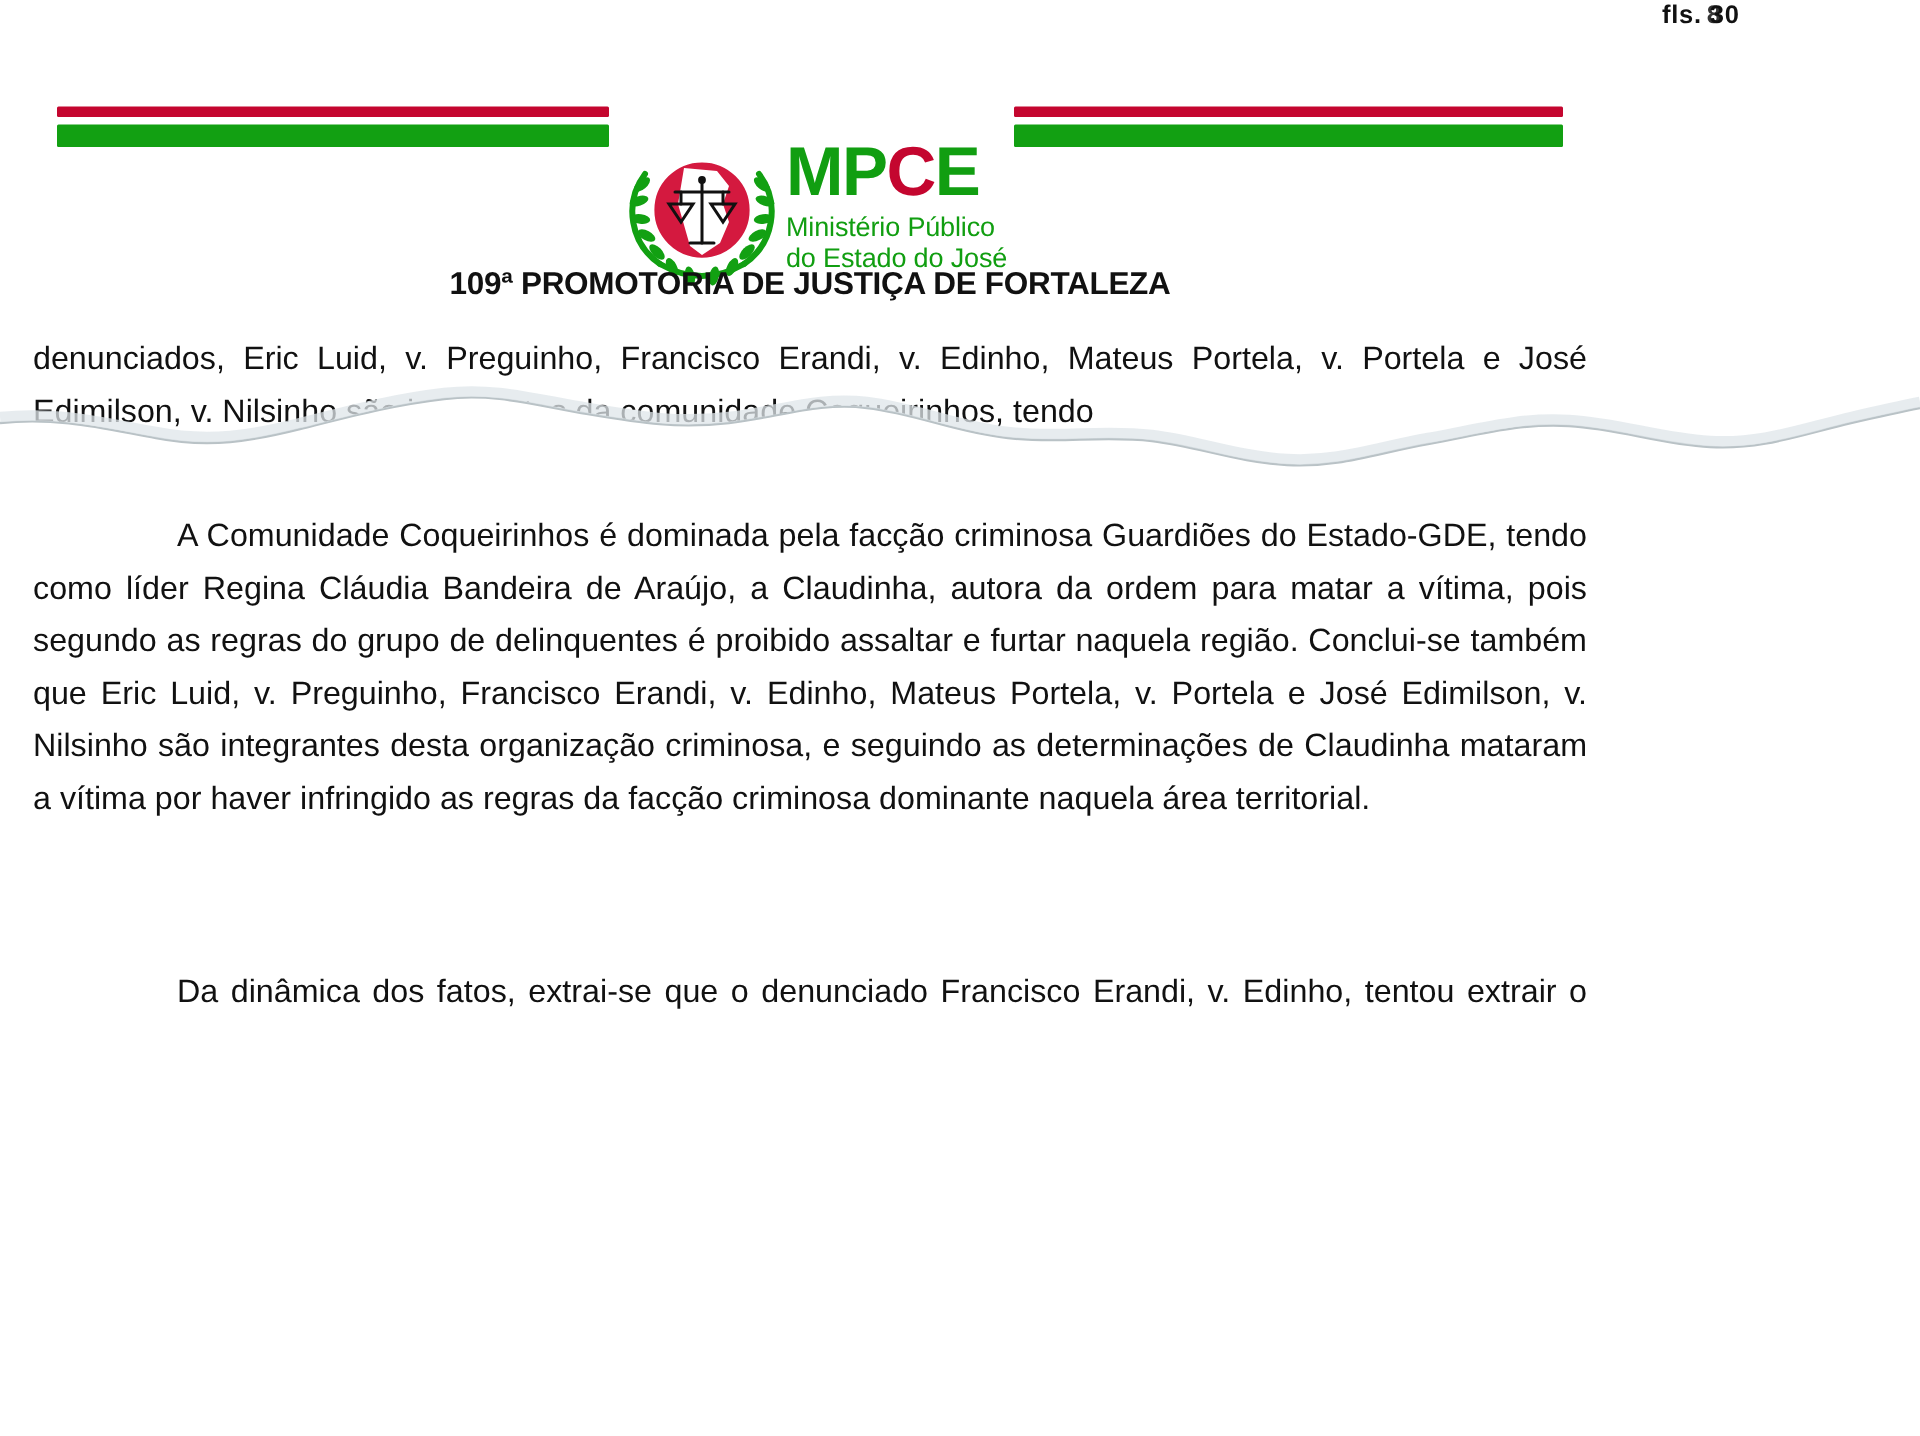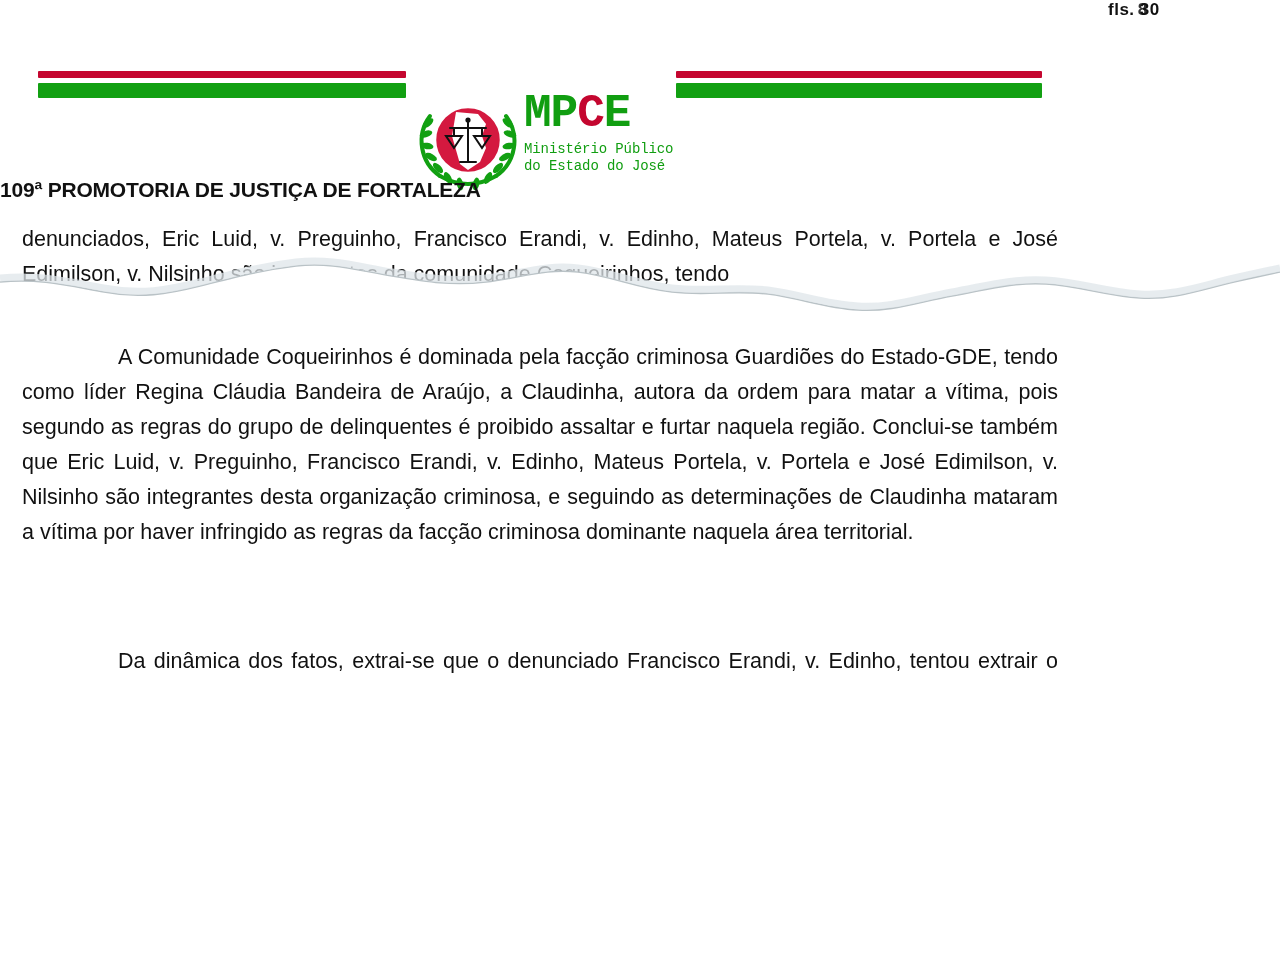--- a/index.html
+++ b/index.html
@@ -43,21 +43,20 @@
     opacity: .85;
   }
 
   
   .masthead {
     position: absolute;
     top: 46px;
     left: 0;
     width: 1080px;
     height: 112px;
-    font-family: Liberation Mono, monospace;
   }
   .rule-group {
     position: absolute;
     top: 25px;
     height: 34px;
   }
   .rule-group.left  { left: 38px;  width: 368px; }
   .rule-group.right { left: 676px; width: 366px; }
   .rule-red {
     position: absolute;
@@ -97,33 +96,34 @@
     font-weight: bold;
     letter-spacing: -1px;
     line-height: 0.98;
   }
   .wordmark .mp  { color: #119e11; }
   .wordmark .c   { color: #c4062f; }
   .wordmark .e   { color: #119e11; }
   .wordmark .sub1,
   .wordmark .sub2 {
     color: #119e11;
-    font-size: 14px;
+    font-size: 18px;
     font-weight: normal;
     letter-spacing: -0.1px;
     line-height: 1.18;
   }
   .wordmark .sub1 { margin-top: 4px; }
 
   
   .promotoria {
     position: absolute;
     top: 178px;
     left: 0;
     width: 1080px;
+    text-align: center;
     font-size: 21px;
     font-weight: bold;
     letter-spacing: -0.2px;
     color: #111111;
   }
 
   
   .body-col {
     position: absolute;
     left: 22px;

